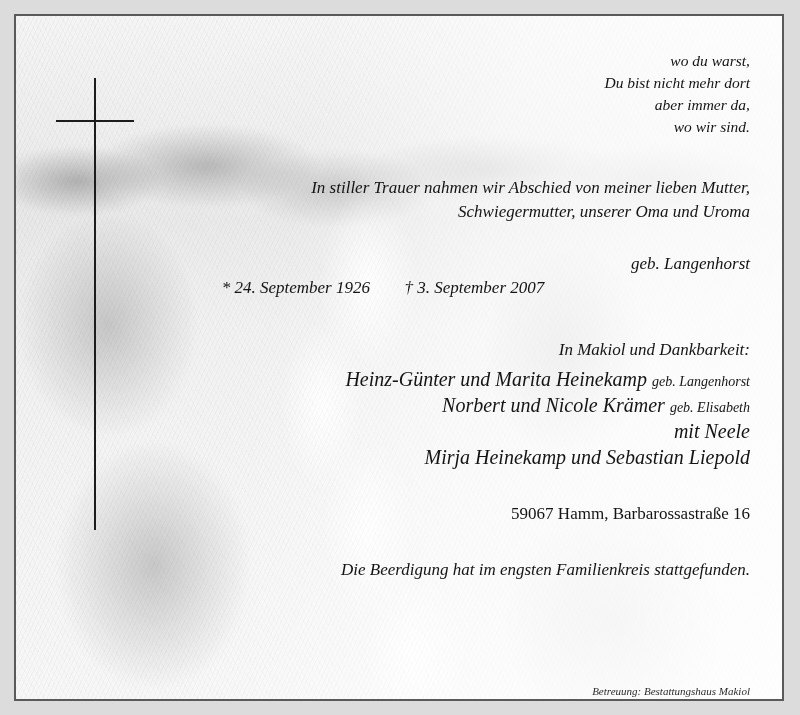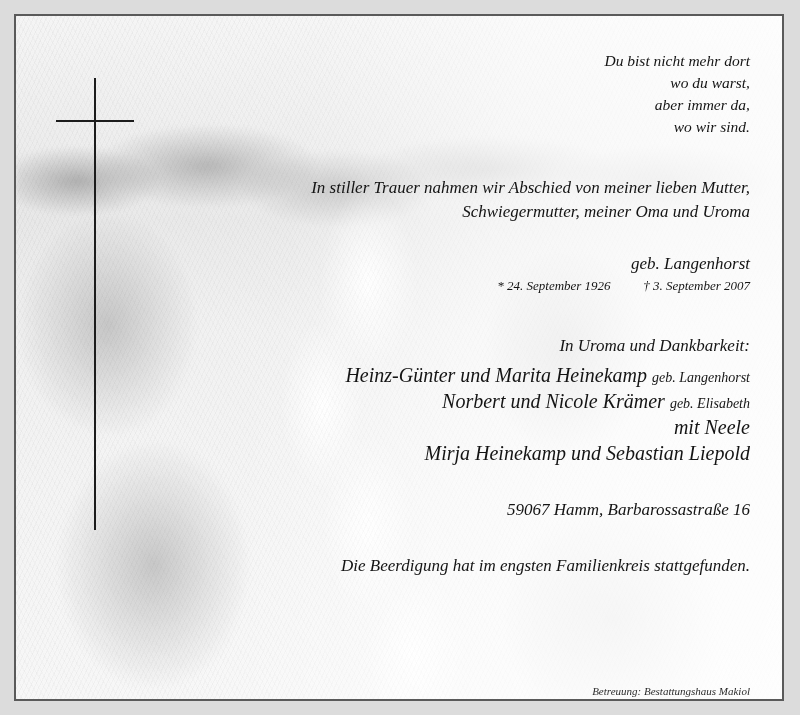--- a/index.html
+++ b/index.html
@@ -146,22 +146,23 @@
     margin: 0 0 6px 0;
     white-space: nowrap;
   }
   .maiden {
     font-style: italic;
     font-size: 17px;
     margin: 0 0 4px 0;
   }
   .dates {
     font-style: italic;
-    font-size: 13px;
+    font-size: 17px;
     margin: 2px 0 42px 0;
+    text-align: center;
   }
   .dates .sep { display: inline-block; width: 26px; }
 
   .gratitude {
     font-style: italic;
     font-size: 17px;
     margin: 0 0 6px 0;
   }
   .family {
     font-style: italic;
@@ -171,21 +172,20 @@
   .family .fline {
     font-size: 20px;
     white-space: nowrap;
   }
   .family .small {
     font-size: 14px;
     margin-top: 47px;
   }
 
   .address {
-    font-style: italic;
     font-size: 17px;
     margin: 0 0 36px 0;
   }
   .funeral {
     font-style: italic;
     font-size: 17px;
     margin: 12px 0 0 0;
   }
 
   .credit {
@@ -210,40 +210,40 @@
       <div class="bg-grain"></div>
       <div class="bg-wash"></div>
     </div>
 
     <div class="cross"></div>
     <div class="cross-bar"></div>
 
     <div class="content">
 
       <div class="verse">
+        <div>wo du warst,</div>
         <div>Du bist nicht mehr dort</div>
-        <div>wo du warst,</div>
         <div>aber immer da,</div>
         <div>wo wir sind.</div>
       </div>
 
       <div class="lead">
         <div>In stiller Trauer nahmen wir Abschied von meiner lieben Mutter,</div>
-        <div>Schwiegermutter, meiner Oma und Uroma</div>
+        <div>Schwiegermutter, unserer Oma und Uroma</div>
       </div>
 
       <div class="maiden">geb. Langenhorst</div>
 
       <div class="dates">
         <span>* 24. September 1926</span>
         <span class="sep"></span>
         <span>† 3. September 2007</span>
       </div>
 
-      <div class="gratitude">In Uroma und Dankbarkeit:</div>
+      <div class="gratitude">In Makiol und Dankbarkeit:</div>
 
       <div class="family">
         <div class="fline">
           <span>Heinz-Günter und Marita Heinekamp </span><span class="small">geb. Langenhorst</span>
         </div>
         <div class="fline">
           <span>Norbert und Nicole Krämer </span><span class="small">geb. Elisabeth</span>
         </div>
         <div class="fline">
           <span>mit Neele</span>

